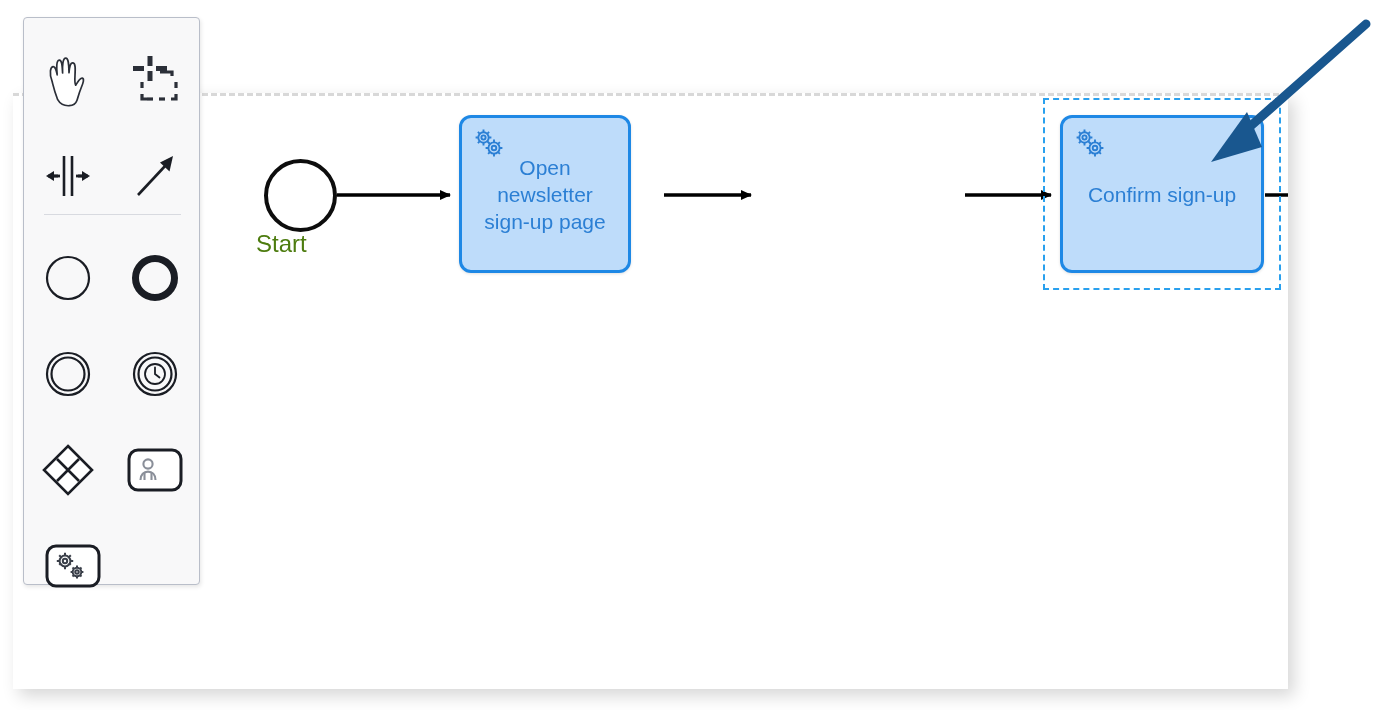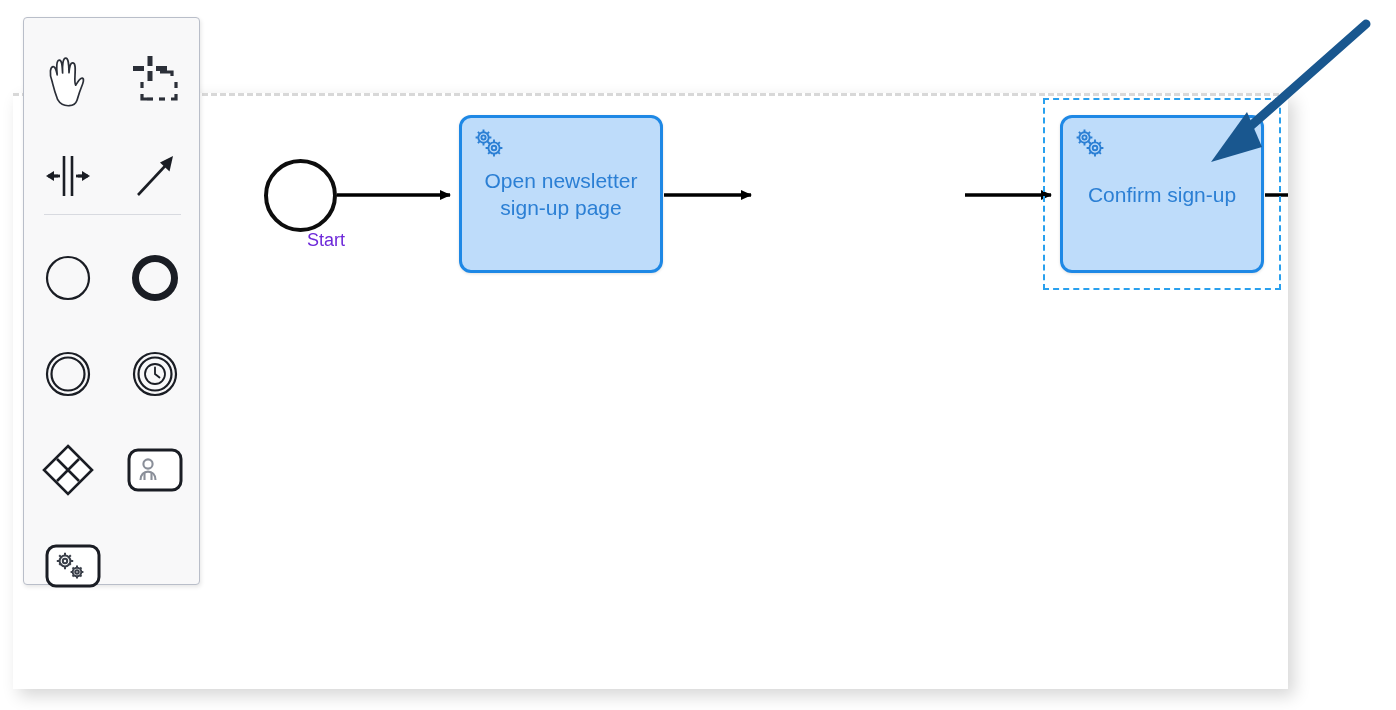--- a/index.html
+++ b/index.html
@@ -137,23 +137,23 @@
 
   .start-event {
     position: absolute;
     box-sizing: border-box;
     border: 4px solid #0d0d0d;
     border-radius: 50%;
     background: #ffffff;
   }
   .start-label {
     position: absolute;
-    text-align: right;
-    color: #6d28d9;
-    font-size: 18px;
+    text-align: left;
+    color: #4d7c0f;
+    font-size: 24px;
     font-family: "Liberation Sans", sans-serif;
     user-select: none;
   }
 
   
   #annotation-layer {
     position: absolute;
     left: 0;
     top: 0;
     width: 1396px;
@@ -182,21 +182,21 @@
         <line x1="952" y1="99" x2="1038" y2="99" stroke="#000000" stroke-width="3.5" marker-end="url(#seq-arrow)"></line>
         <line x1="1252" y1="99" x2="1275" y2="99" stroke="#000000" stroke-width="3.5"></line>
       </g>
     </svg>
 
     <div class="start-event" style="left:251px; top:63px; width:73px; height:73px;"></div>
     <div class="start-label" style="left:243px; top:134px; width:89px;">Start</div>
 
     <div class="selection-box" style="left:1030px; top:2px; width:238px; height:192px;"></div>
 
-    <div class="task-node" style="left:446px; top:19px; width:204px; height:158px;padding-left:22px;">
+    <div class="task-node" style="left:446px; top:19px; width:172px; height:158px;padding-left:22px;">
       <span class="task-marker">
         <svg viewBox="0 0 40 40" width="40" height="40" xmlns="http://www.w3.org/2000/svg">
           <g fill="none" stroke="#2b7fd4" stroke-width="1.9">
             <circle cx="14.5" cy="14.5" r="5.2"></circle>
             <circle cx="14.5" cy="14.5" r="2.1"></circle>
             <path d="M14.5 6.6 v2.3 M14.5 20.1 v2.3 M6.6 14.5 h2.3 M20.1 14.5 h2.3
                      M8.9 8.9 l1.7 1.7 M18.4 18.4 l1.7 1.7 M20.1 8.9 l-1.7 1.7 M10.6 18.4 l-1.7 1.7"></path>
             <circle cx="25" cy="25" r="5.6"></circle>
             <circle cx="25" cy="25" r="2.3"></circle>
             <path d="M25 16.6 v2.4 M25 31 v2.4 M16.6 25 h2.4 M31 25 h2.4

